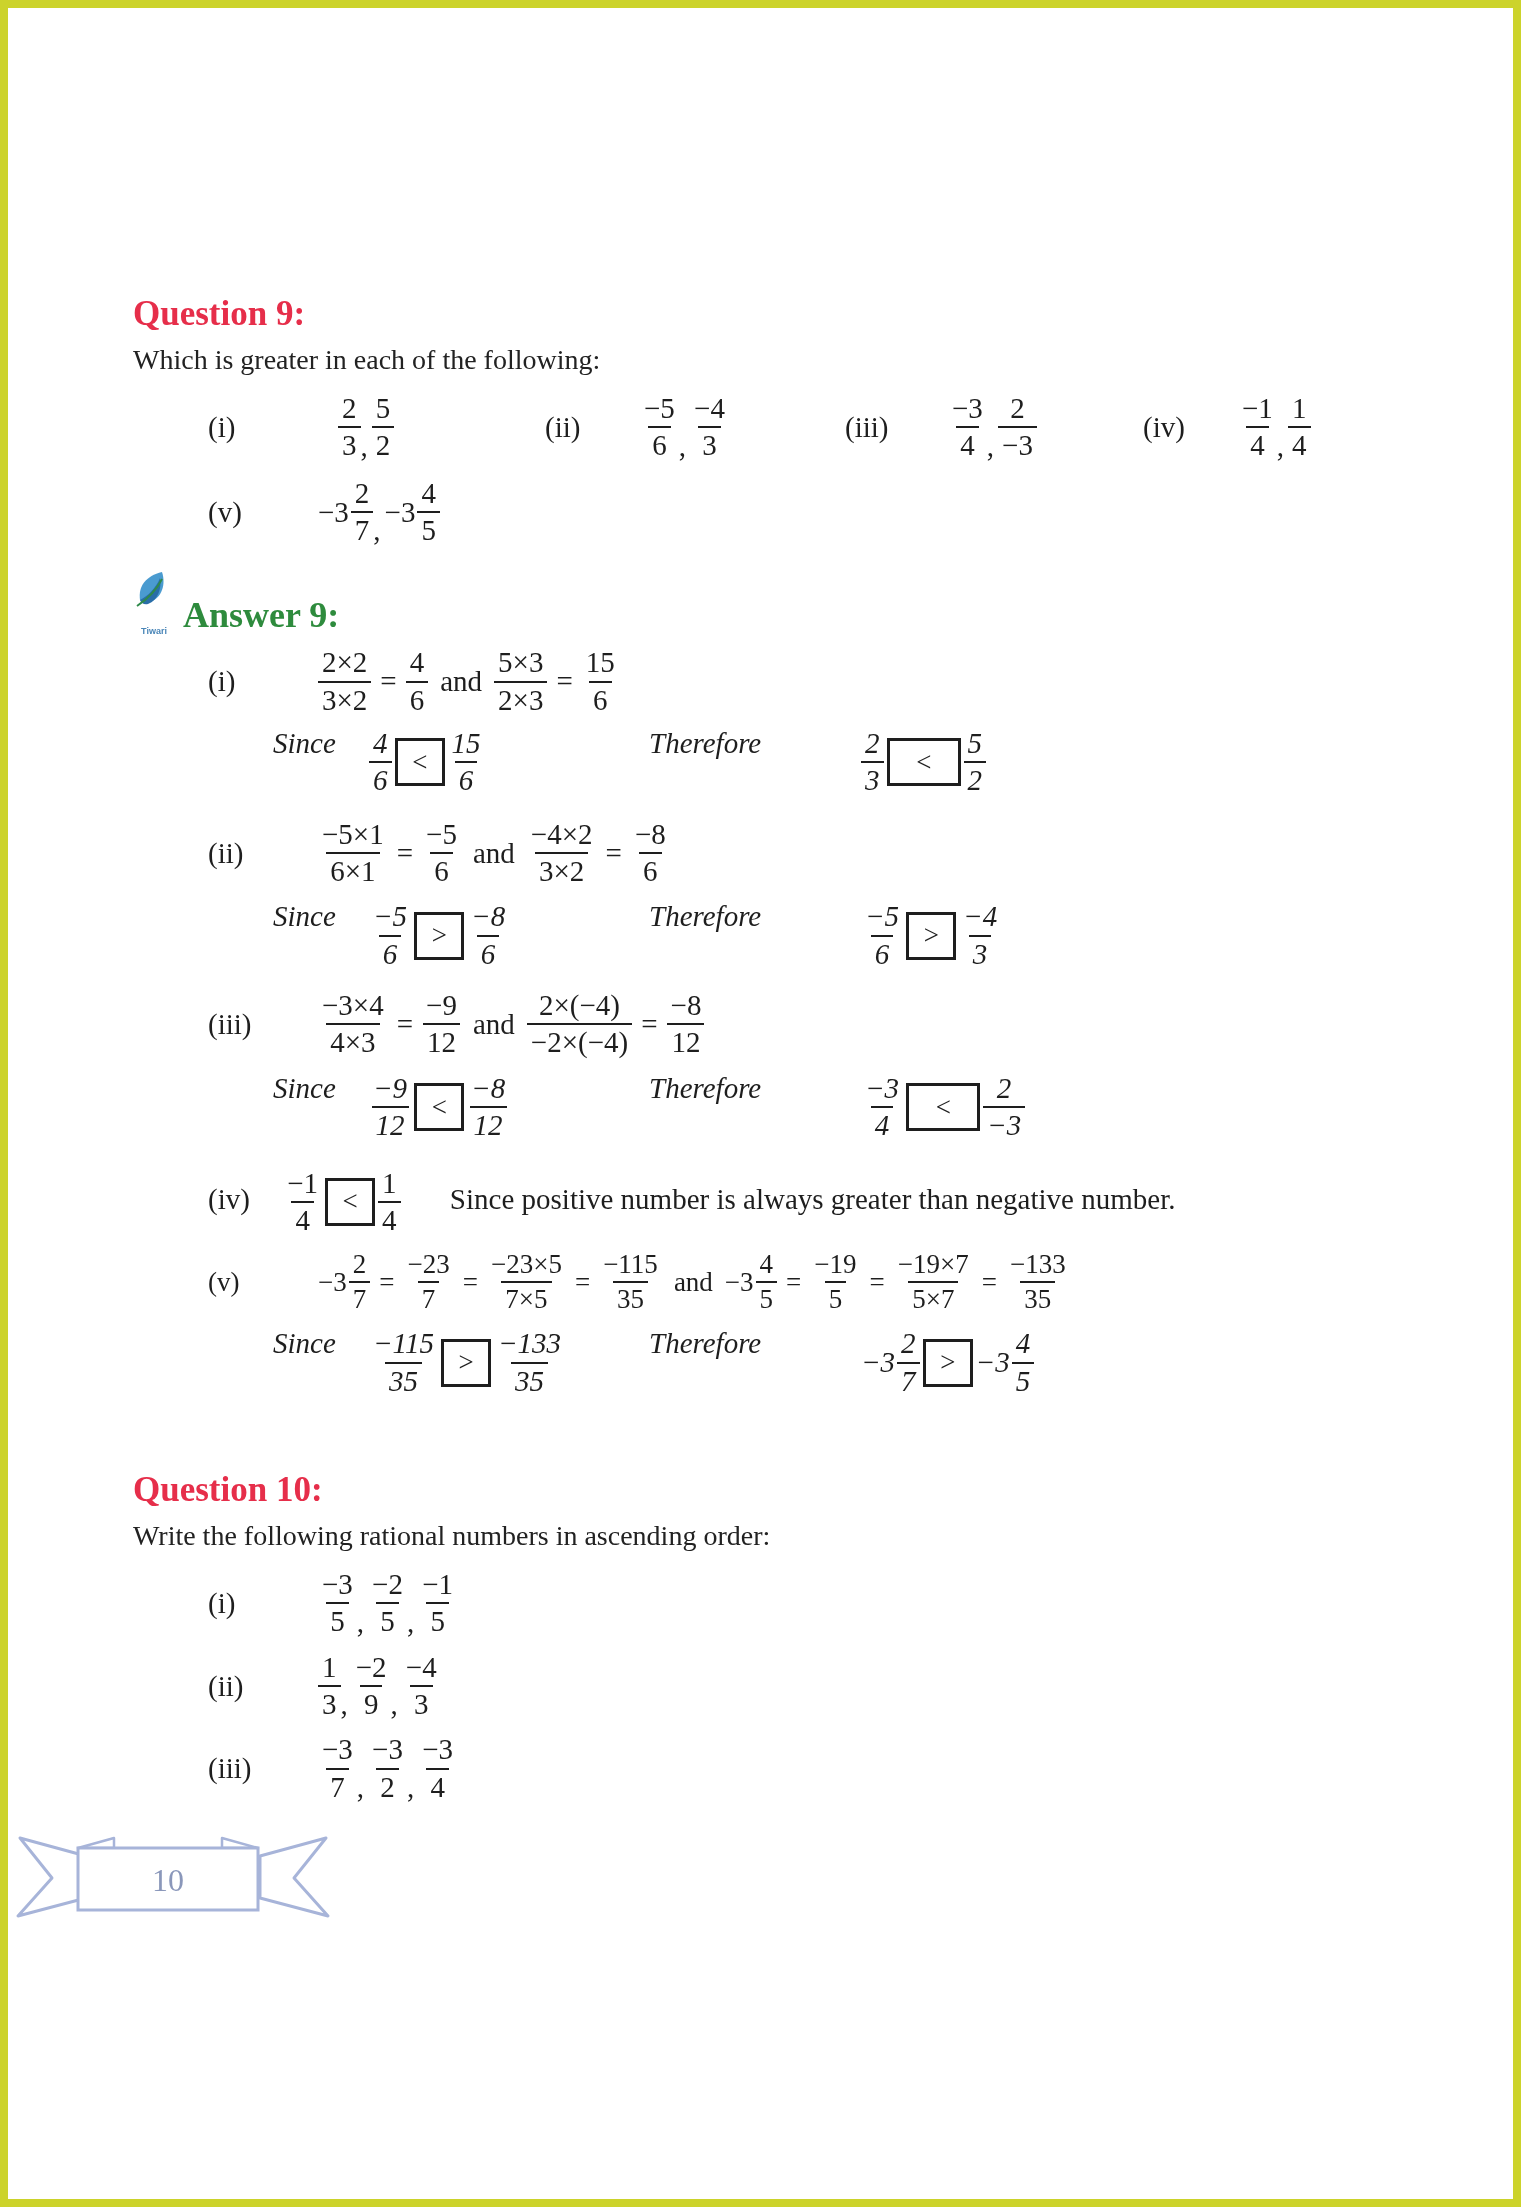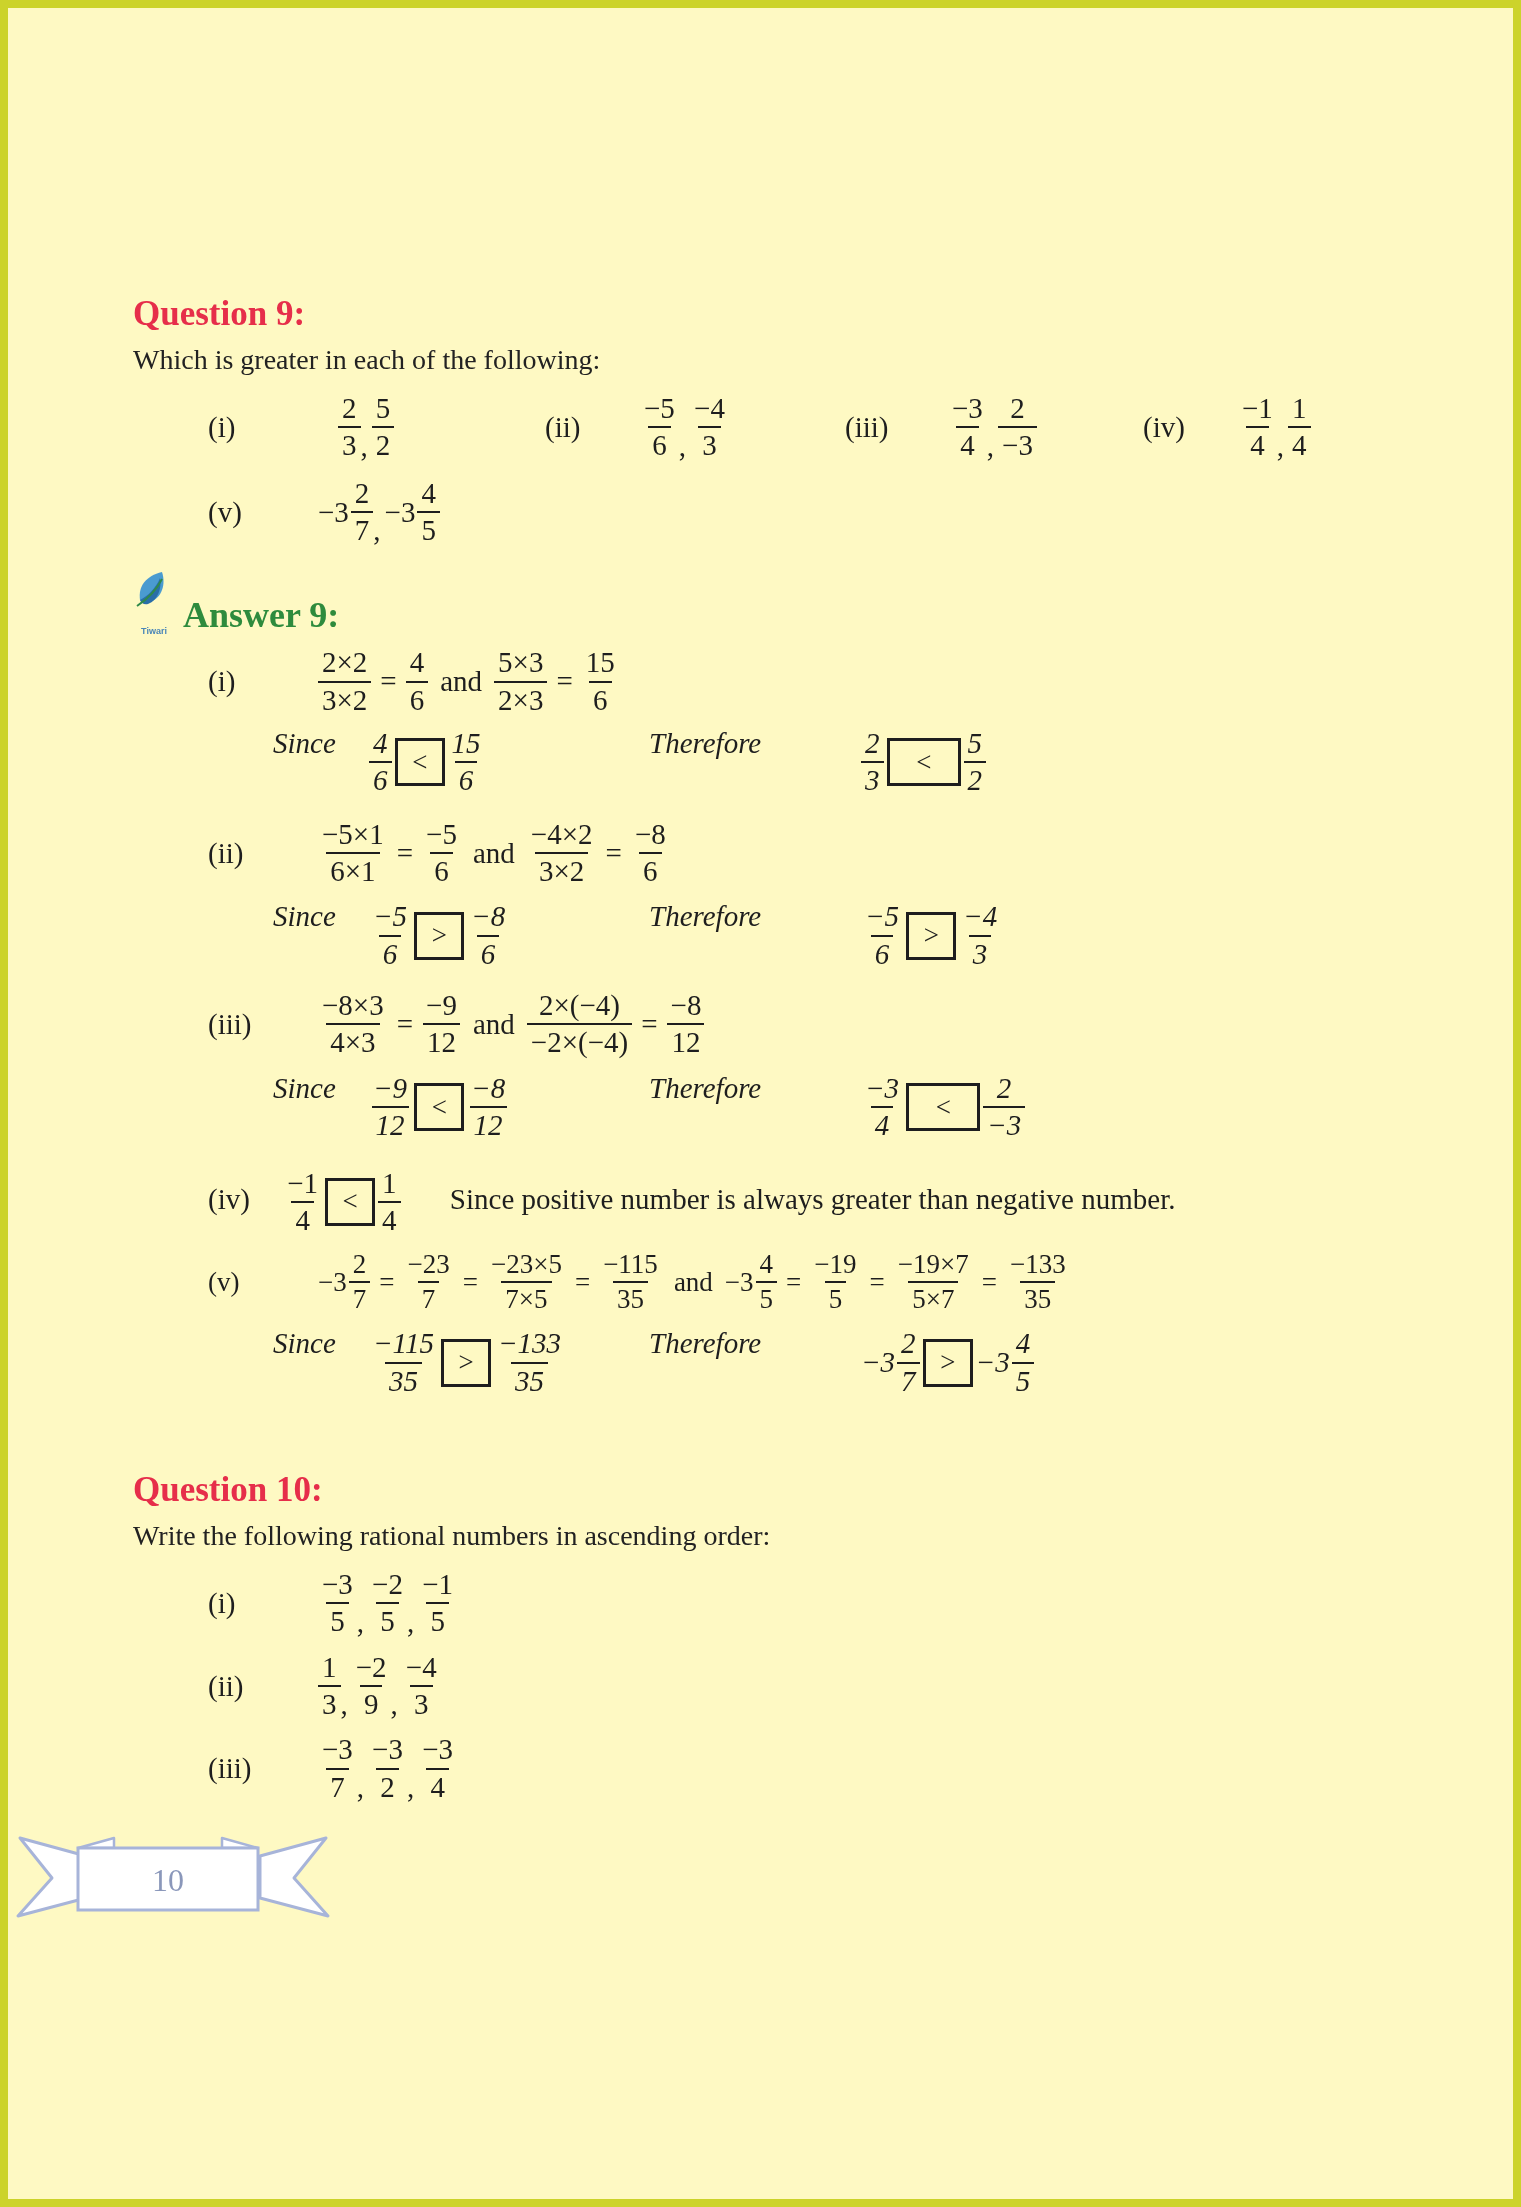--- a/index.html
+++ b/index.html
@@ -1,17 +1,17 @@
 <!DOCTYPE html>
 <html><head>
 <meta charset="utf-8">
 <style>
   html,body{margin:0;padding:0;background:#e9e9e9;}
   .page{
-    width:1521px;height:2207px;box-sizing:border-box;background:#fef9c3;
+    width:1521px;height:2207px;box-sizing:border-box;background:#ffffff;
     border:8px solid #ccd32b;overflow:hidden;position:relative;
     font-family:"Liberation Serif","DejaVu Serif",serif;color:#1e1e1e;
   }
   .content{padding:0 60px 0 125px;}
   .qtitle{font-size:35px;font-weight:bold;color:#e62e4a;margin:0;}
   #q9-title{margin-top:286px;}
   #q10-title{margin-top:72px;}
   .prompt{font-size:28px;margin:10px 0 0 0;color:#222;}
   .atitle{display:flex;align-items:flex-end;gap:8px;font-size:36px;font-weight:bold;color:#2e8b3d;margin-top:24px;}
   .logo{display:inline-flex;flex-direction:column;align-items:center;line-height:1;gap:16px;}
@@ -254,21 +254,21 @@
             <span class="fn">−4</span>
             <span class="fd">3</span>
           </span>
     </span>
   </div>
 
   <div class="row work mt18">
     <span class="lbl">(iii)</span>
     <span class="grp">
       <span class="f">
-            <span class="fn">−8×3</span>
+            <span class="fn">−3×4</span>
             <span class="fd">4×3</span>
           </span>
       <span class="eq">=</span>
       <span class="f">
             <span class="fn">−9</span>
             <span class="fd">12</span>
           </span>
       <span class="andw">and</span>
       <span class="f">
             <span class="fn">2×(−4)</span>

